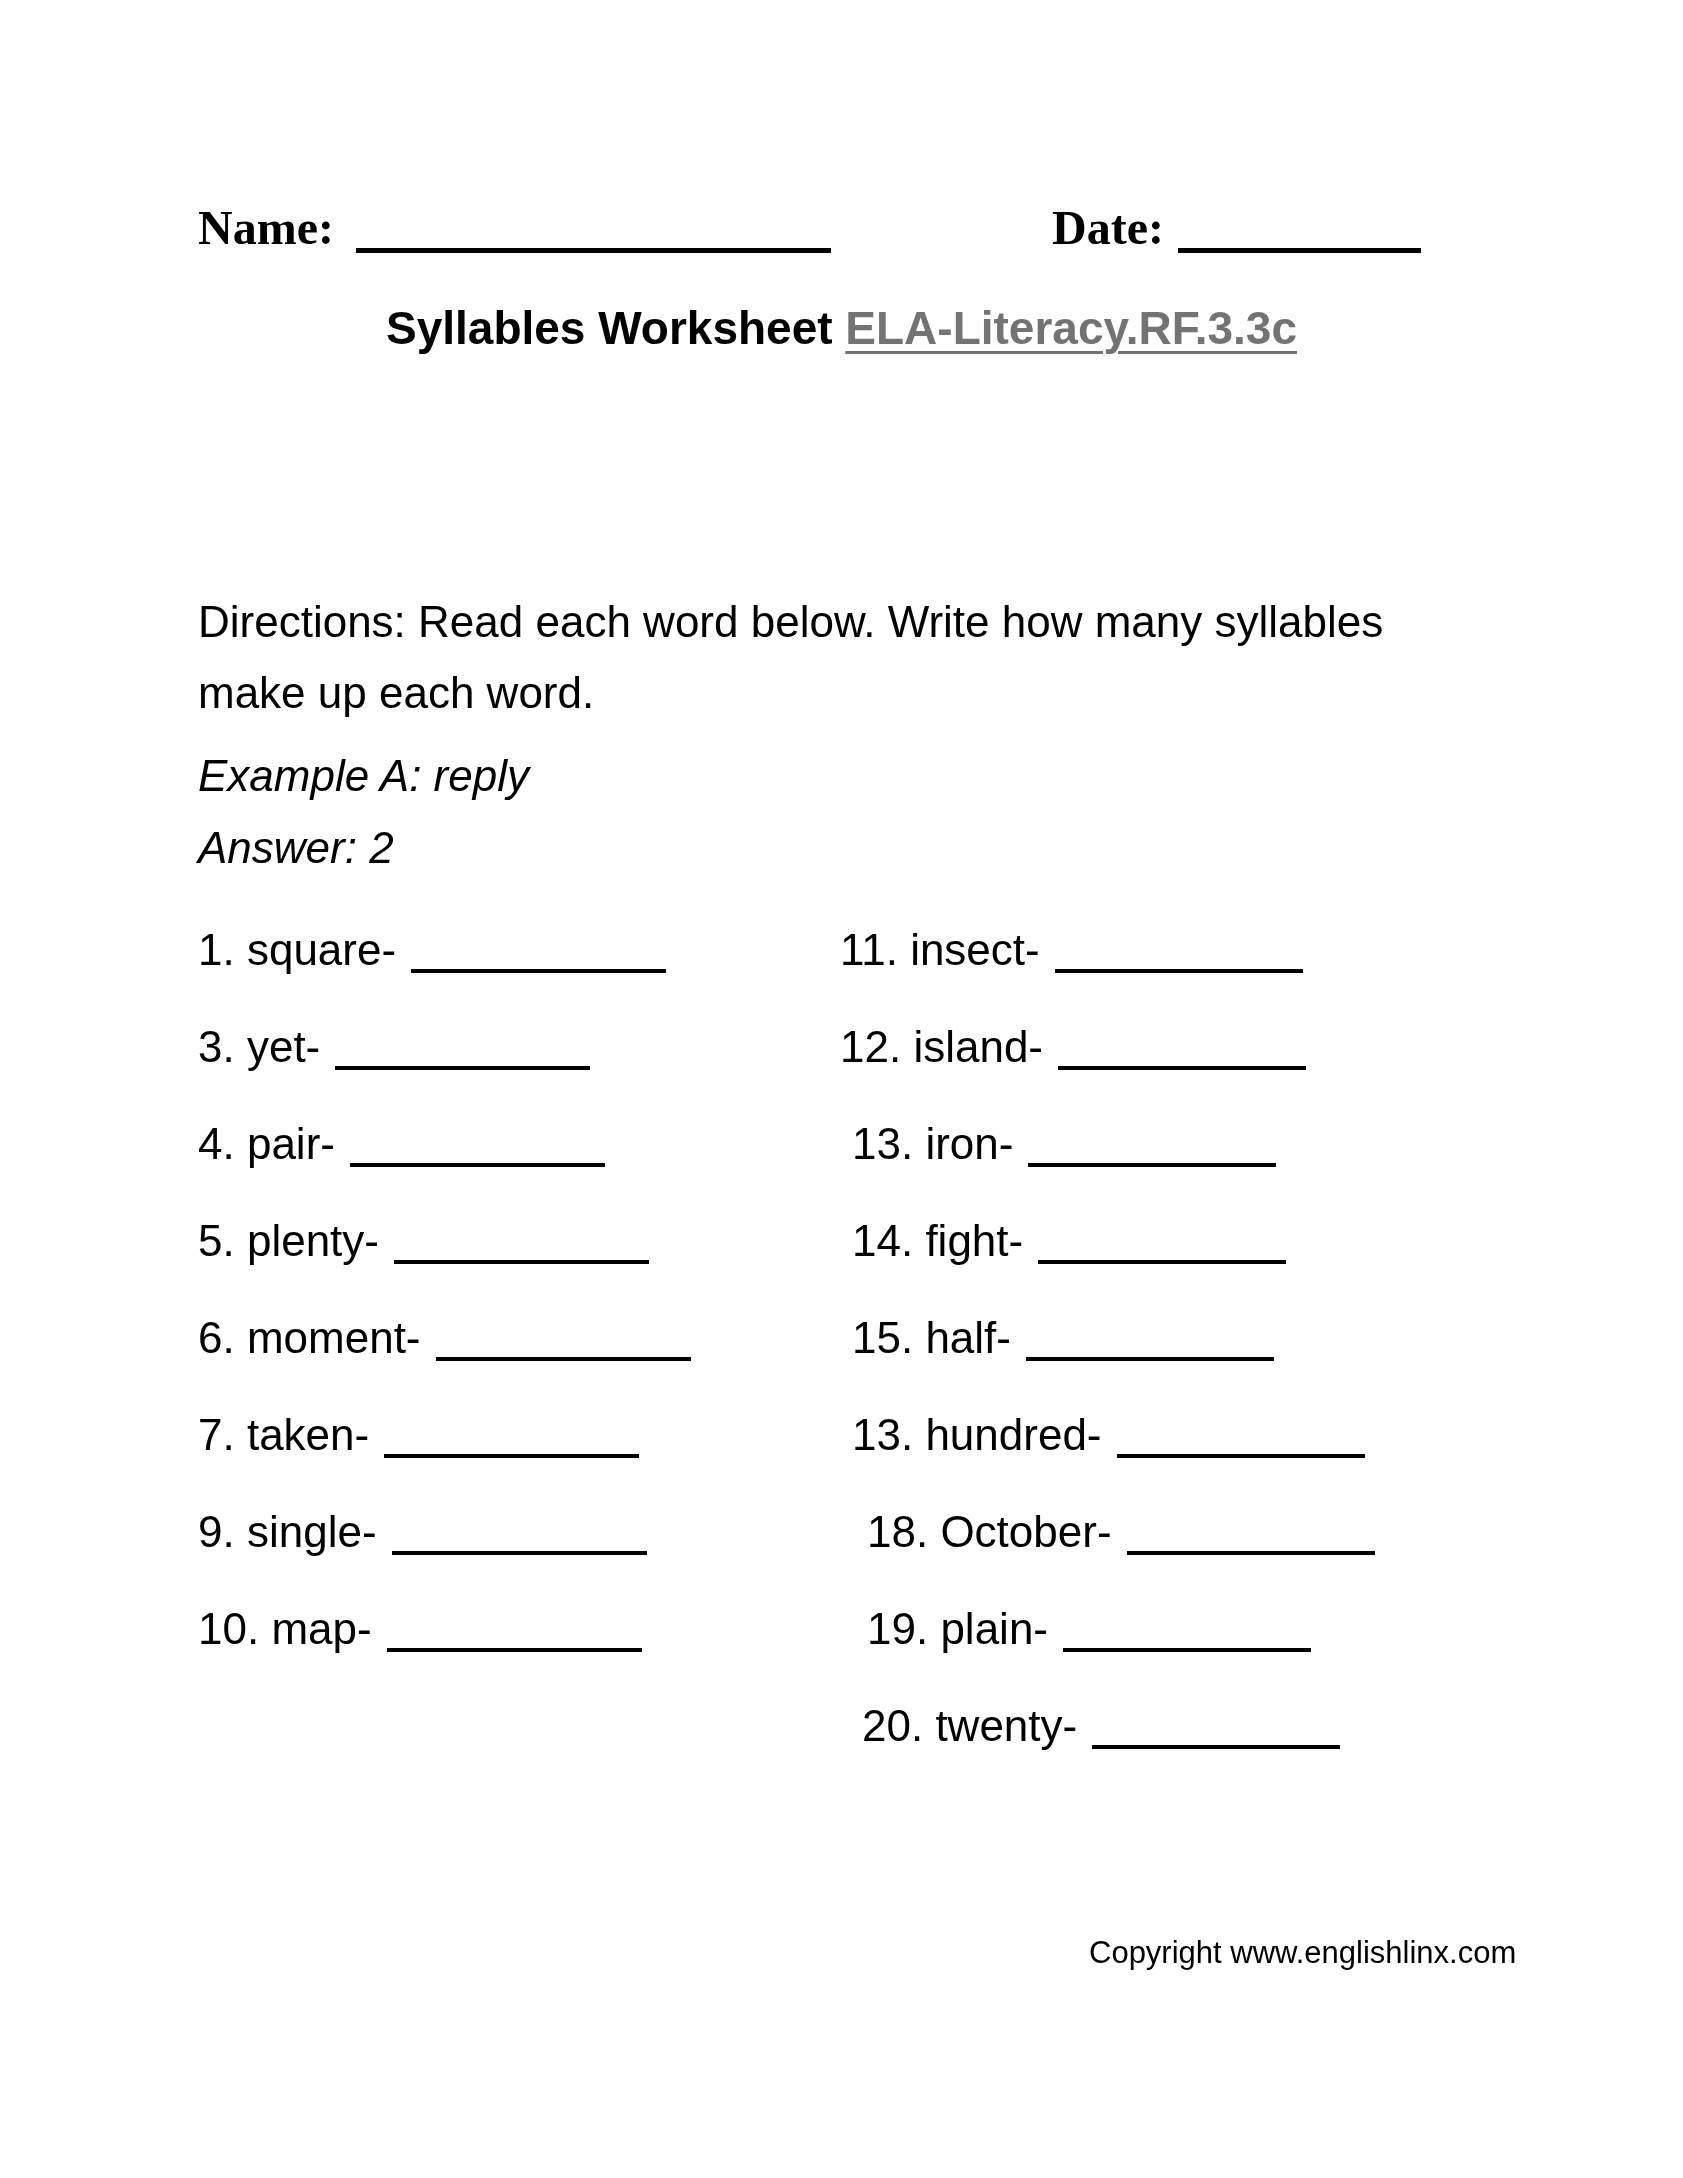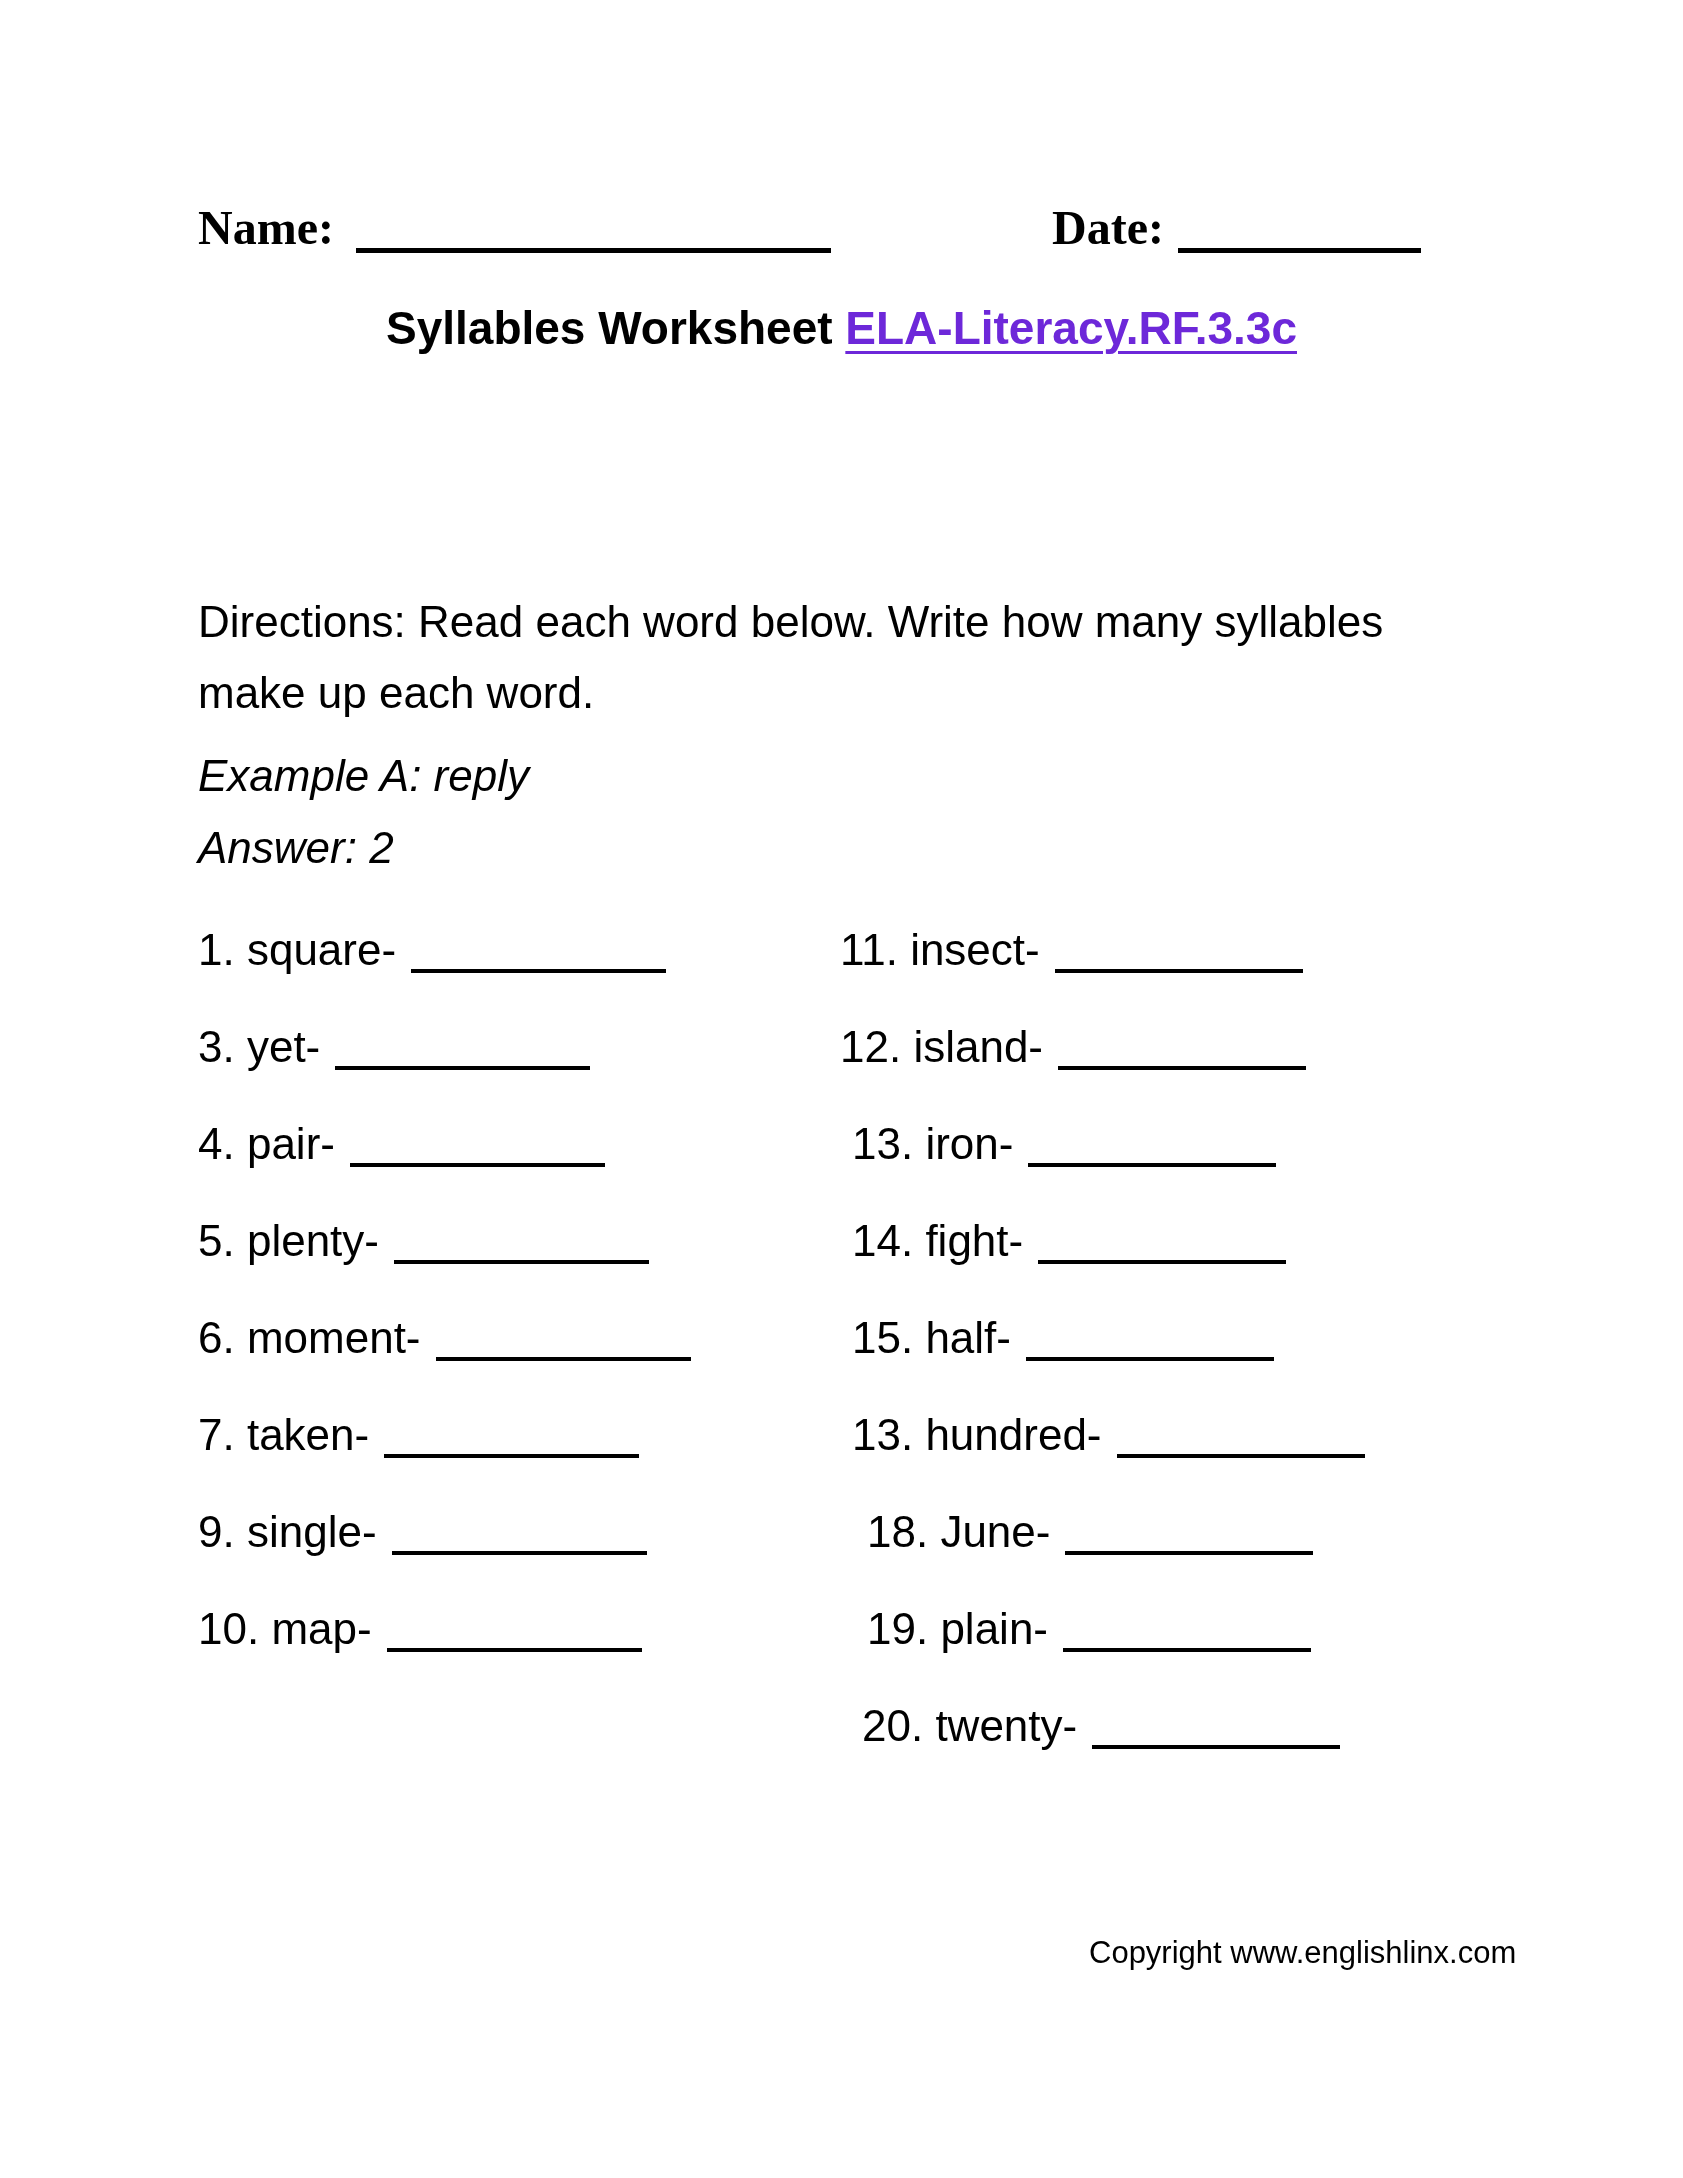--- a/index.html
+++ b/index.html
@@ -125,21 +125,21 @@
 
   <span class="hdr-label name-label">Name:</span>
   <span class="fill-line name-line"></span>
 
   <span class="hdr-label date-label">Date:</span>
   <span class="fill-line date-line"></span>
 
   <div class="title-row">
     <span>Syllables Worksheet</span>
     <span> </span>
-    <span class="title-link" id="title-link" style="color: #6d28d9;">ELA-Literacy.RF.3.3c</span>
+    <span class="title-link" id="title-link" style="color: #737373;">ELA-Literacy.RF.3.3c</span>
   </div>
 
 
   <div class="directions">Directions: Read each word below. Write how many syllables make up each word.</div>
 
   <div class="example-line example-prompt">Example A: reply</div>
   <div class="example-line example-answer">Answer: 2</div>
 
   <div class="col col-left" id="col-left">
   <div class="item-row">
@@ -210,21 +210,21 @@
     <span class="blank"></span>
   </div>
 
 
   <div class="item-row">
     <span class="item-label">13. hundred-</span>
     <span class="blank"></span>
   </div>
 
   <div class="item-row">
-    <span class="item-label">18. June-</span>
+    <span class="item-label">18. October-</span>
     <span class="blank"></span>
   </div>
 
   <div class="item-row">
     <span class="item-label">19. plain-</span>
     <span class="blank"></span>
   </div>
 
   <div class="item-row">
     <span class="item-label">20. twenty-</span>

